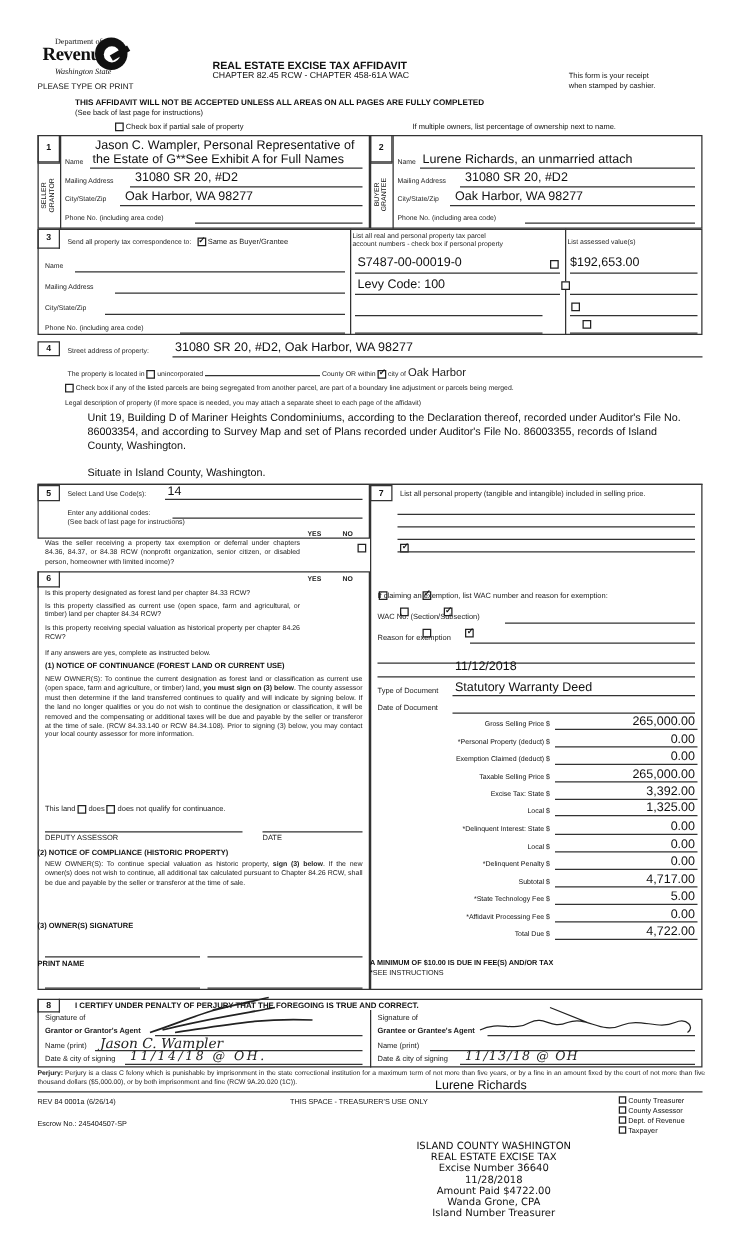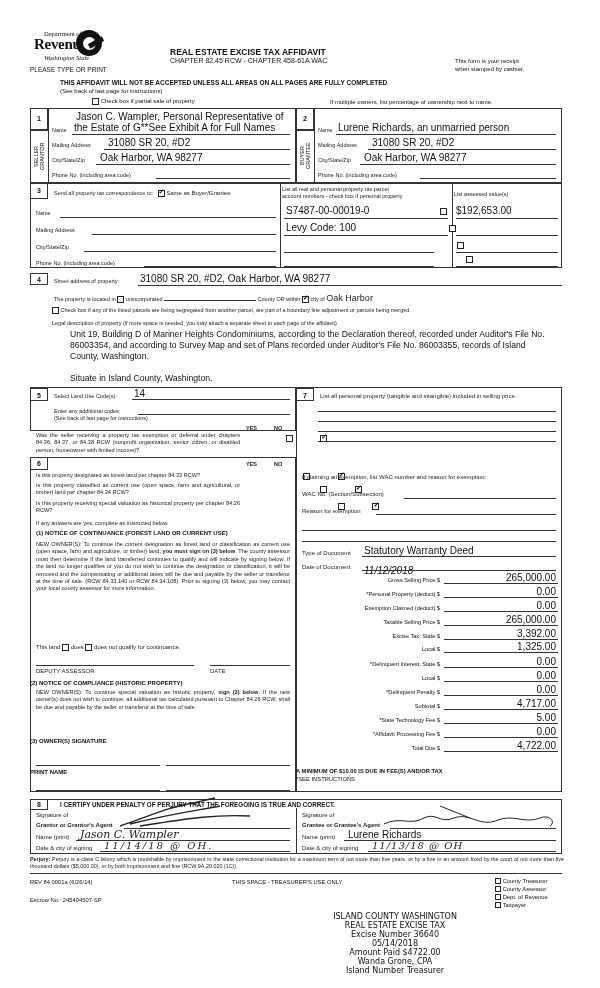--- a/index.html
+++ b/index.html
@@ -80,21 +80,21 @@
 
 <div class="abs lbl" style="left:52px;top:172px;">Phone No. (including area code)</div>
 <div class="uline" style="left:156px;top:178px;width:134px;"></div>
 
 <div class="num" style="left:296px;top:108px;height:22px;line-height:22px;border-left:1px solid #333;">2</div>
 <div class="abs" style="left:314px;top:108px;height:75px;border-left:1px solid #333;"></div>
 <div class="abs" style="left:296px;top:130px;width:18px;border-top:1px solid #333;"></div>
 <div class="vlabel" style="left:299px;top:133px;width:14px;height:46px;">BUYER GRANTEE</div>
 
 <div class="abs lbl" style="left:318px;top:127px;">Name</div>
-<div class="abs val" style="left:338px;top:122px;">Lurene Richards, an unmarried person</div>
+<div class="abs val" style="left:338px;top:122px;">Lurene Richards, an unmarried attach</div>
 <div class="uline" style="left:336px;top:134px;width:220px;"></div>
 
 <div class="abs lbl" style="left:318px;top:142px;">Mailing Address</div>
 <div class="abs val" style="left:372px;top:137px;">31080 SR 20, #D2</div>
 <div class="uline" style="left:368px;top:149px;width:188px;"></div>
 
 <div class="abs lbl" style="left:318px;top:157px;">City/State/Zip</div>
 <div class="abs val" style="left:364px;top:152px;">Oak Harbor, WA 98277</div>
 <div class="uline" style="left:360px;top:164px;width:196px;"></div>
 
@@ -249,21 +249,21 @@
 <div class="uline" style="left:404px;top:498px;width:152px;"></div>
 <div class="abs lbl" style="left:302px;top:508px;font-size:6px;">Reason for exemption</div>
 <div class="uline" style="left:376px;top:514px;width:180px;"></div>
 <div class="uline" style="left:302px;top:530px;width:254px;"></div>
 <div class="uline" style="left:302px;top:541px;width:254px;"></div>
 
 <div class="abs lbl" style="left:302px;top:550px;font-size:6px;">Type of Document</div>
 <div class="abs val" style="left:364px;top:545px;">Statutory Warranty Deed</div>
 <div class="uline" style="left:362px;top:556px;width:194px;"></div>
 <div class="abs lbl" style="left:302px;top:564px;font-size:6px;">Date of Document</div>
-<div class="abs val" style="left:364px;top:565px;font-style:italic;">11/12/2018</div>
+<div class="abs val" style="left:364px;top:528px;">11/12/2018</div>
 <div class="uline" style="left:362px;top:570px;width:194px;"></div>
 
 
 <div class="amt-row" style="top:571px;">
     <span class="al">Gross Selling Price $</span>
     <span class="ul"></span>
     <span class="av">265,000.00</span>
   </div>
 <div class="amt-row" style="top:585px;">
     <span class="al">*Personal Property (deduct) $</span>
@@ -348,21 +348,21 @@
 <div class="abs sig" style="left:104px;top:840px;font-size:10px;letter-spacing:2px;">11/14/18 @ OH.</div>
 <div class="uline" style="left:100px;top:851px;width:190px;"></div>
 
 <div class="abs lbl" style="left:302px;top:812px;font-size:6px;">Signature of</div>
 <div class="abs lbl bold" style="left:302px;top:822px;font-size:6px;">Grantee or Grantee's Agent</div>
 <div class="uline" style="left:390px;top:828px;width:166px;"></div>
 <svg class="abs" style="left:380px;top:804px;" width="180" height="28" viewBox="0 0 180 28">
   <path d="M4 20 C 20 12, 30 22, 44 14 C 56 8, 60 20, 74 14 C 90 8, 100 24, 118 16 C 132 10, 146 20, 160 14 C 170 10, 176 18, 170 22 M60 2 L 90 14" stroke="#222" stroke-width="1" fill="none"></path>
 </svg>
 <div class="abs lbl" style="left:302px;top:834px;font-size:6px;">Name (print)</div>
-<div class="abs val" style="left:348px;top:829px;">Lurene Richards</div>
+<div class="abs val" style="left:348px;top:863px;">Lurene Richards</div>
 <div class="uline" style="left:344px;top:840px;width:212px;"></div>
 <div class="abs lbl" style="left:302px;top:845px;font-size:6px;">Date &amp; city of signing</div>
 <div class="abs sig" style="left:372px;top:840px;font-size:10px;letter-spacing:1px;">11/13/18 @ OH</div>
 <div class="uline" style="left:368px;top:851px;width:188px;"></div>
 
 <div class="abs para" style="left:30px;top:856px;width:534px;font-size:5.4px;line-height:7px;">
   <b>Perjury:</b><span> Perjury is a class C felony which is punishable by imprisonment in the state correctional institution for a maximum term of not more than five years, or by a fine in an amount fixed by the court of not more than five thousand dollars ($5,000.00), or by both imprisonment and fine (RCW 9A.20.020 (1C)).</span>
 </div>
 <div class="abs" style="left:30px;top:873px;width:532px;border-top:1px solid #333;"></div>
 
@@ -375,20 +375,20 @@
   <div><span class="cb" style="width:6px;height:6px;"></span> <span>County Treasurer</span></div>
   <div><span class="cb" style="width:6px;height:6px;"></span> <span>County Assessor</span></div>
   <div><span class="cb" style="width:6px;height:6px;"></span> <span>Dept. of Revenue</span></div>
   <div><span class="cb" style="width:6px;height:6px;"></span> <span>Taxpayer</span></div>
 </div>
 
 <div class="abs stamp" style="left:320px;top:912px;width:150px;">
   <div>ISLAND COUNTY WASHINGTON</div>
   <div>REAL ESTATE EXCISE TAX</div>
   <div>Excise Number 36640</div>
-  <div>05/14/2018</div>
+  <div>11/28/2018</div>
   <div>Amount Paid $4722.00</div>
   <div>Wanda Grone, CPA</div>
   <div>Island Number Treasurer</div>
 </div>
 
 
 
 
 </body></html>

